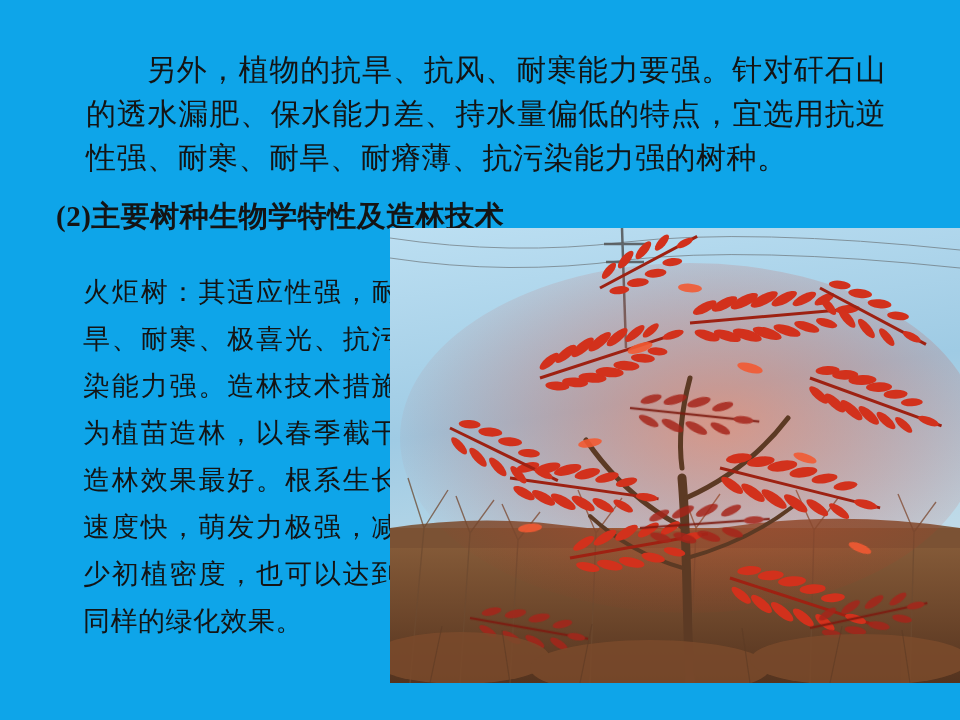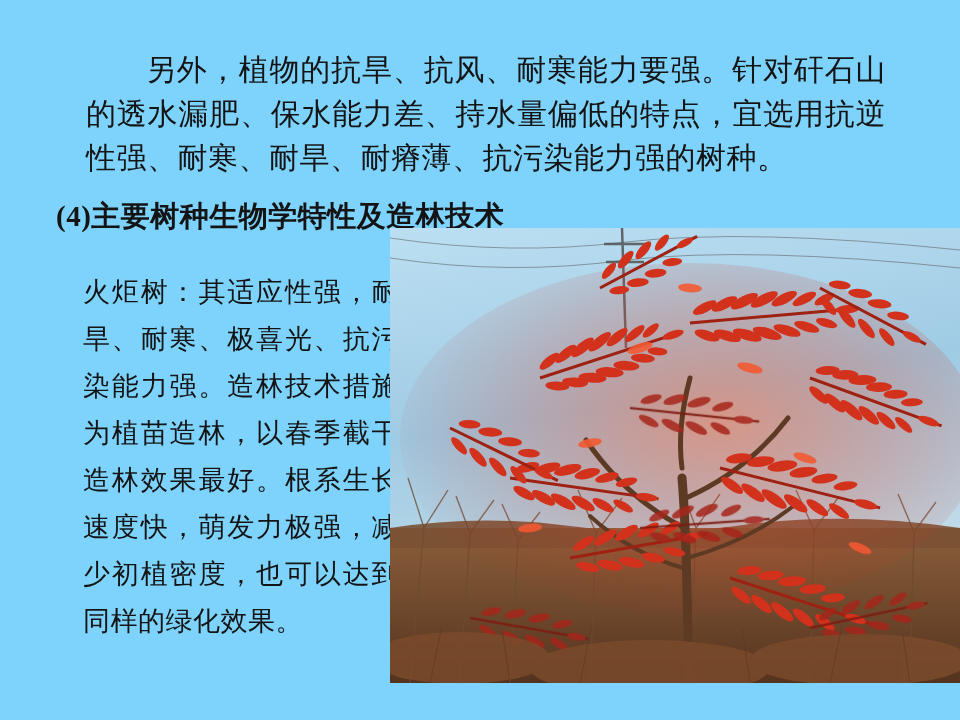--- a/index.html
+++ b/index.html
@@ -11,21 +11,21 @@
     width: 960px;
     height: 720px;
     overflow: hidden;
     font-family: "Liberation Serif", "DejaVu Serif", serif;
     color: #1a1a1a;
   }
   .slide {
     position: relative;
     width: 960px;
     height: 720px;
-    background: #7dd3fc;
+    background: #0ea5e9;
     box-sizing: border-box;
   }
 
   
   .top-para {
     position: absolute;
     left: 86px;
     top: 18px;
     width: 800px;
     font-size: 30px;
@@ -74,21 +74,21 @@
   }
   .photo svg { display: block; }
 </style>
 </head>
 <body>
 
 <div class="slide">
 
   <p class="top-para">另外，植物的抗旱、抗风、耐寒能力要强。针对矸石山的透水漏肥、保水能力差、持水量偏低的特点，宜选用抗逆性强、耐寒、耐旱、耐瘠薄、抗污染能力强的树种。</p>
 
-  <h2 class="section-heading">(4)主要树种生物学特性及造林技术</h2>
+  <h2 class="section-heading">(2)主要树种生物学特性及造林技术</h2>
 
   <p class="body-col">火炬树：其适应性强，耐旱、耐寒、极喜光、抗污染能力强。造林技术措施为植苗造林，以春季截干造林效果最好。根系生长速度快，萌发力极强，减少初植密度，也可以达到同样的绿化效果。</p>
 
   <div class="photo">
     <svg width="570" height="455" viewBox="0 0 570 455" xmlns="http://www.w3.org/2000/svg" role="img" aria-label="sumac tree photo">
       <defs>
         <linearGradient id="sky" x1="0" y1="0" x2="0.2" y2="1">
           <stop offset="0%" stop-color="#bcdff2"></stop>
           <stop offset="45%" stop-color="#9fcbe4"></stop>
           <stop offset="100%" stop-color="#cfe2ea"></stop>

